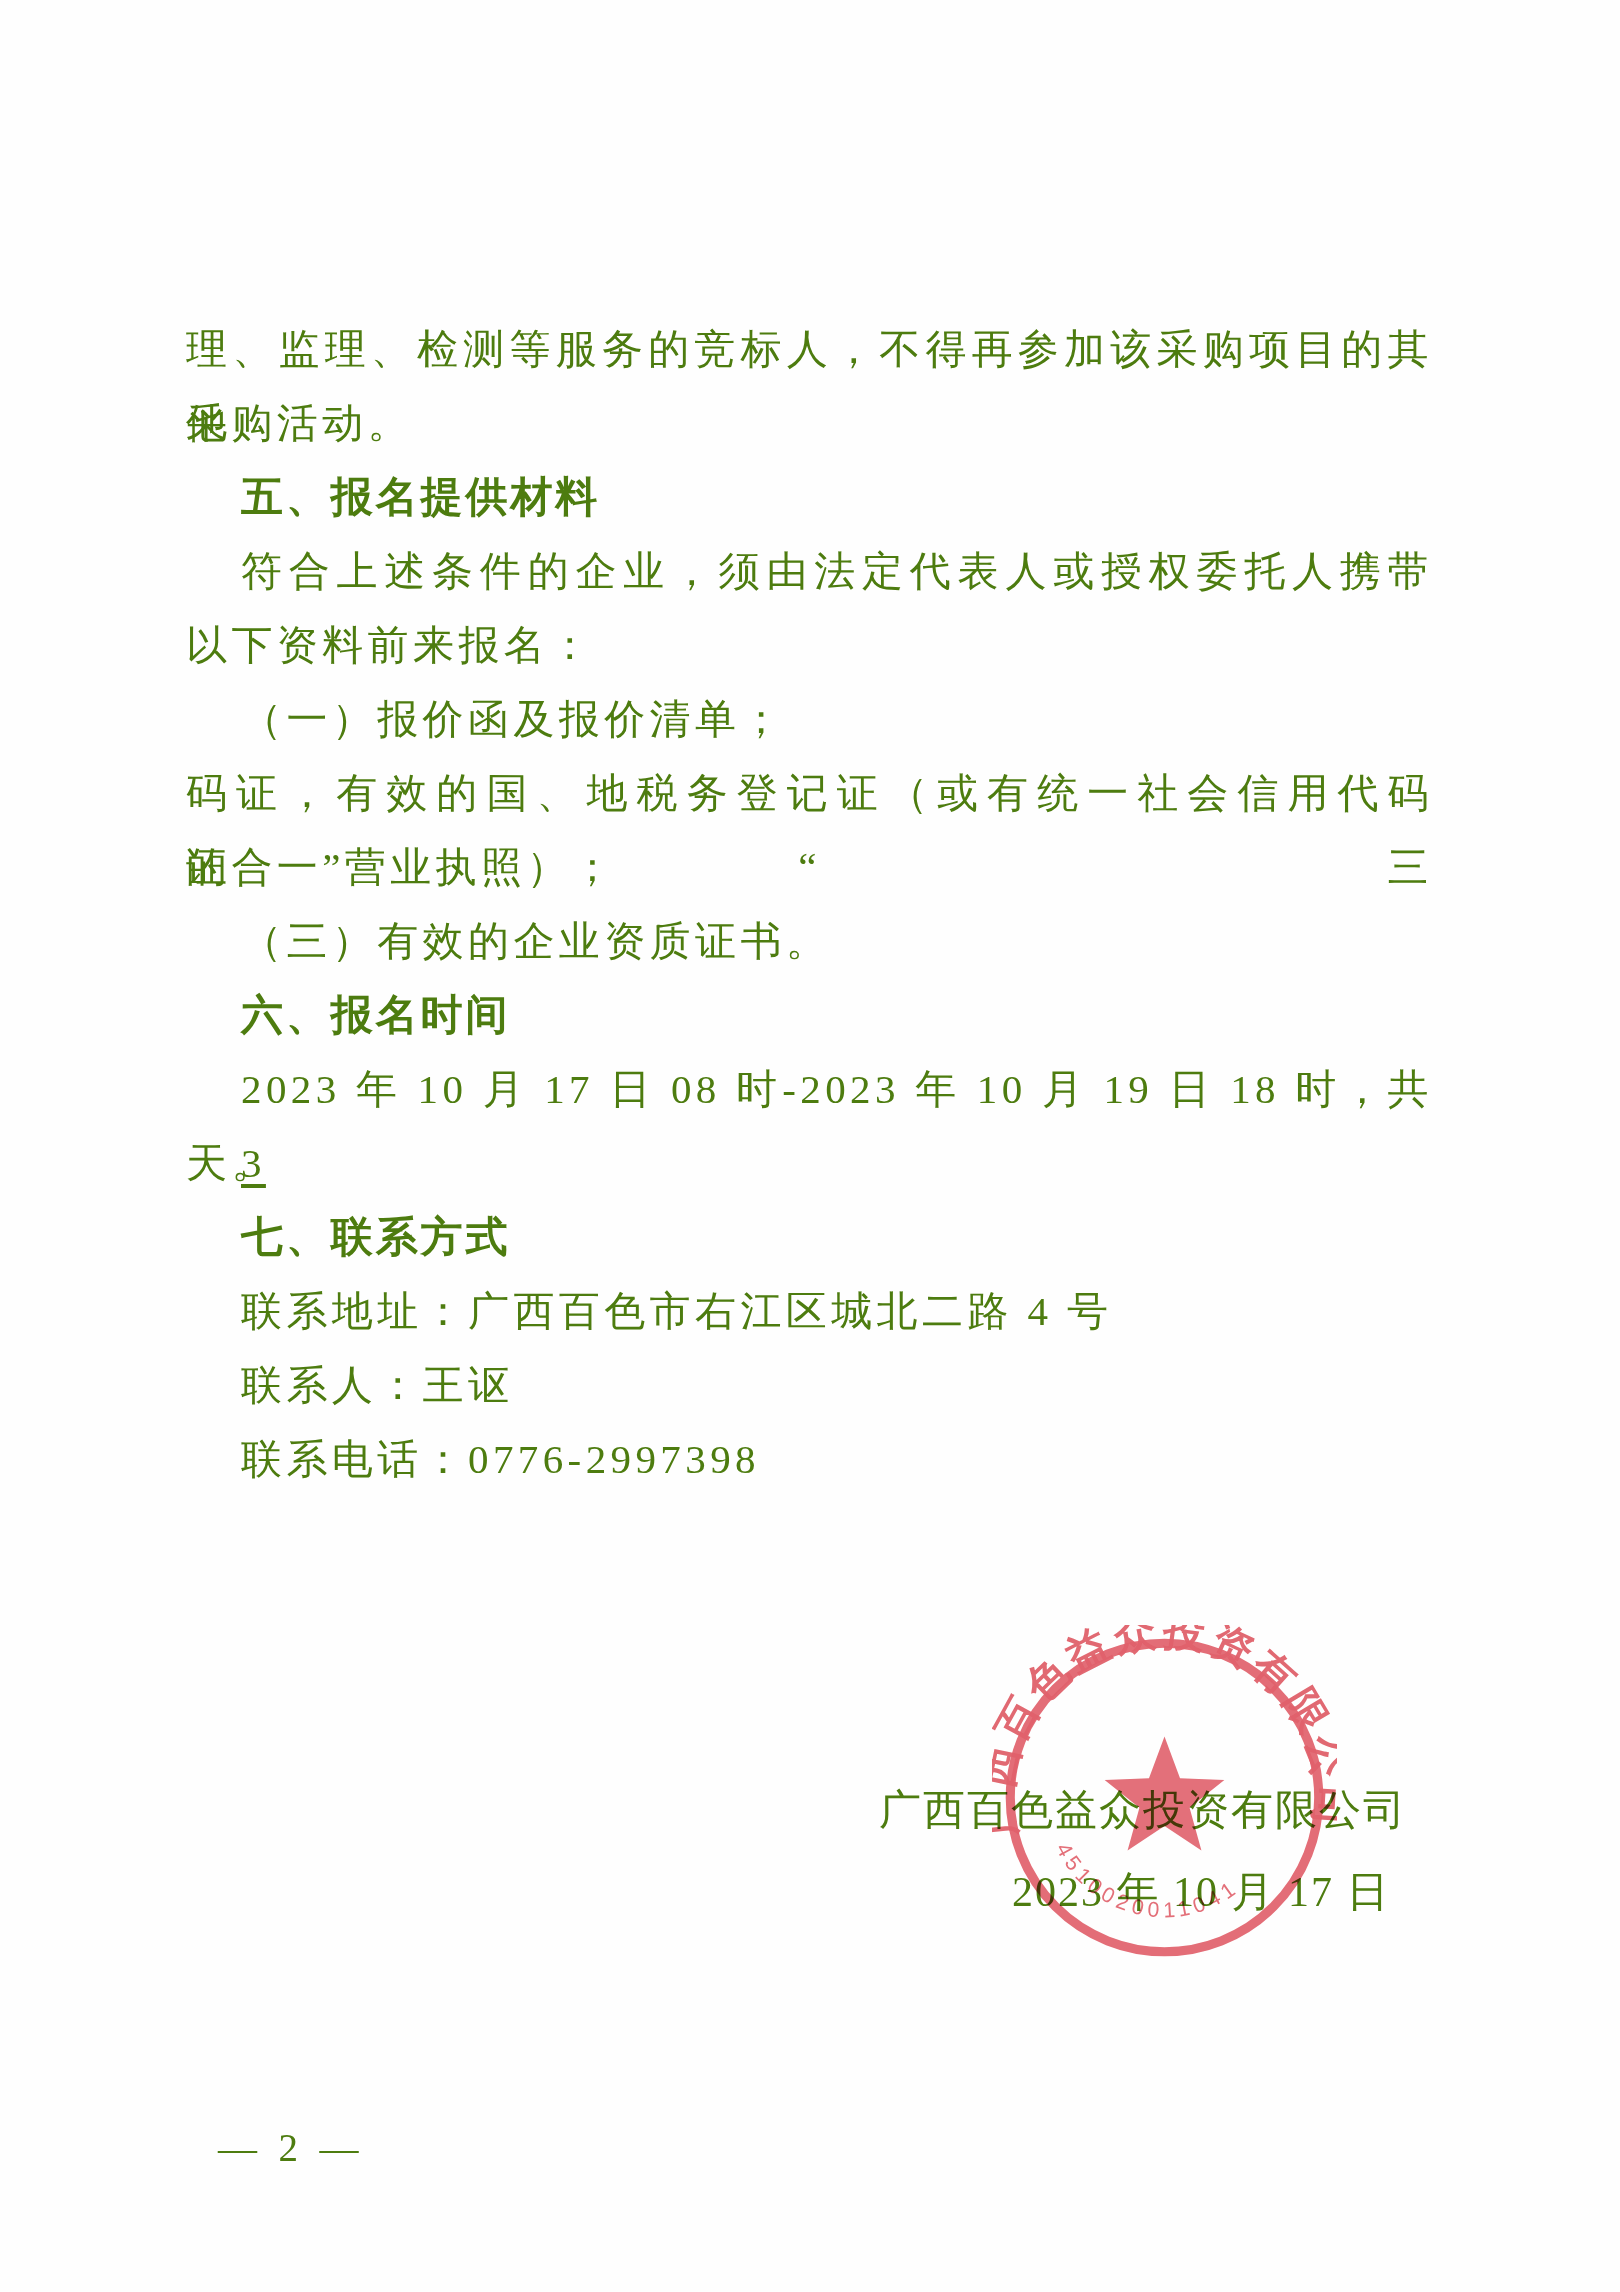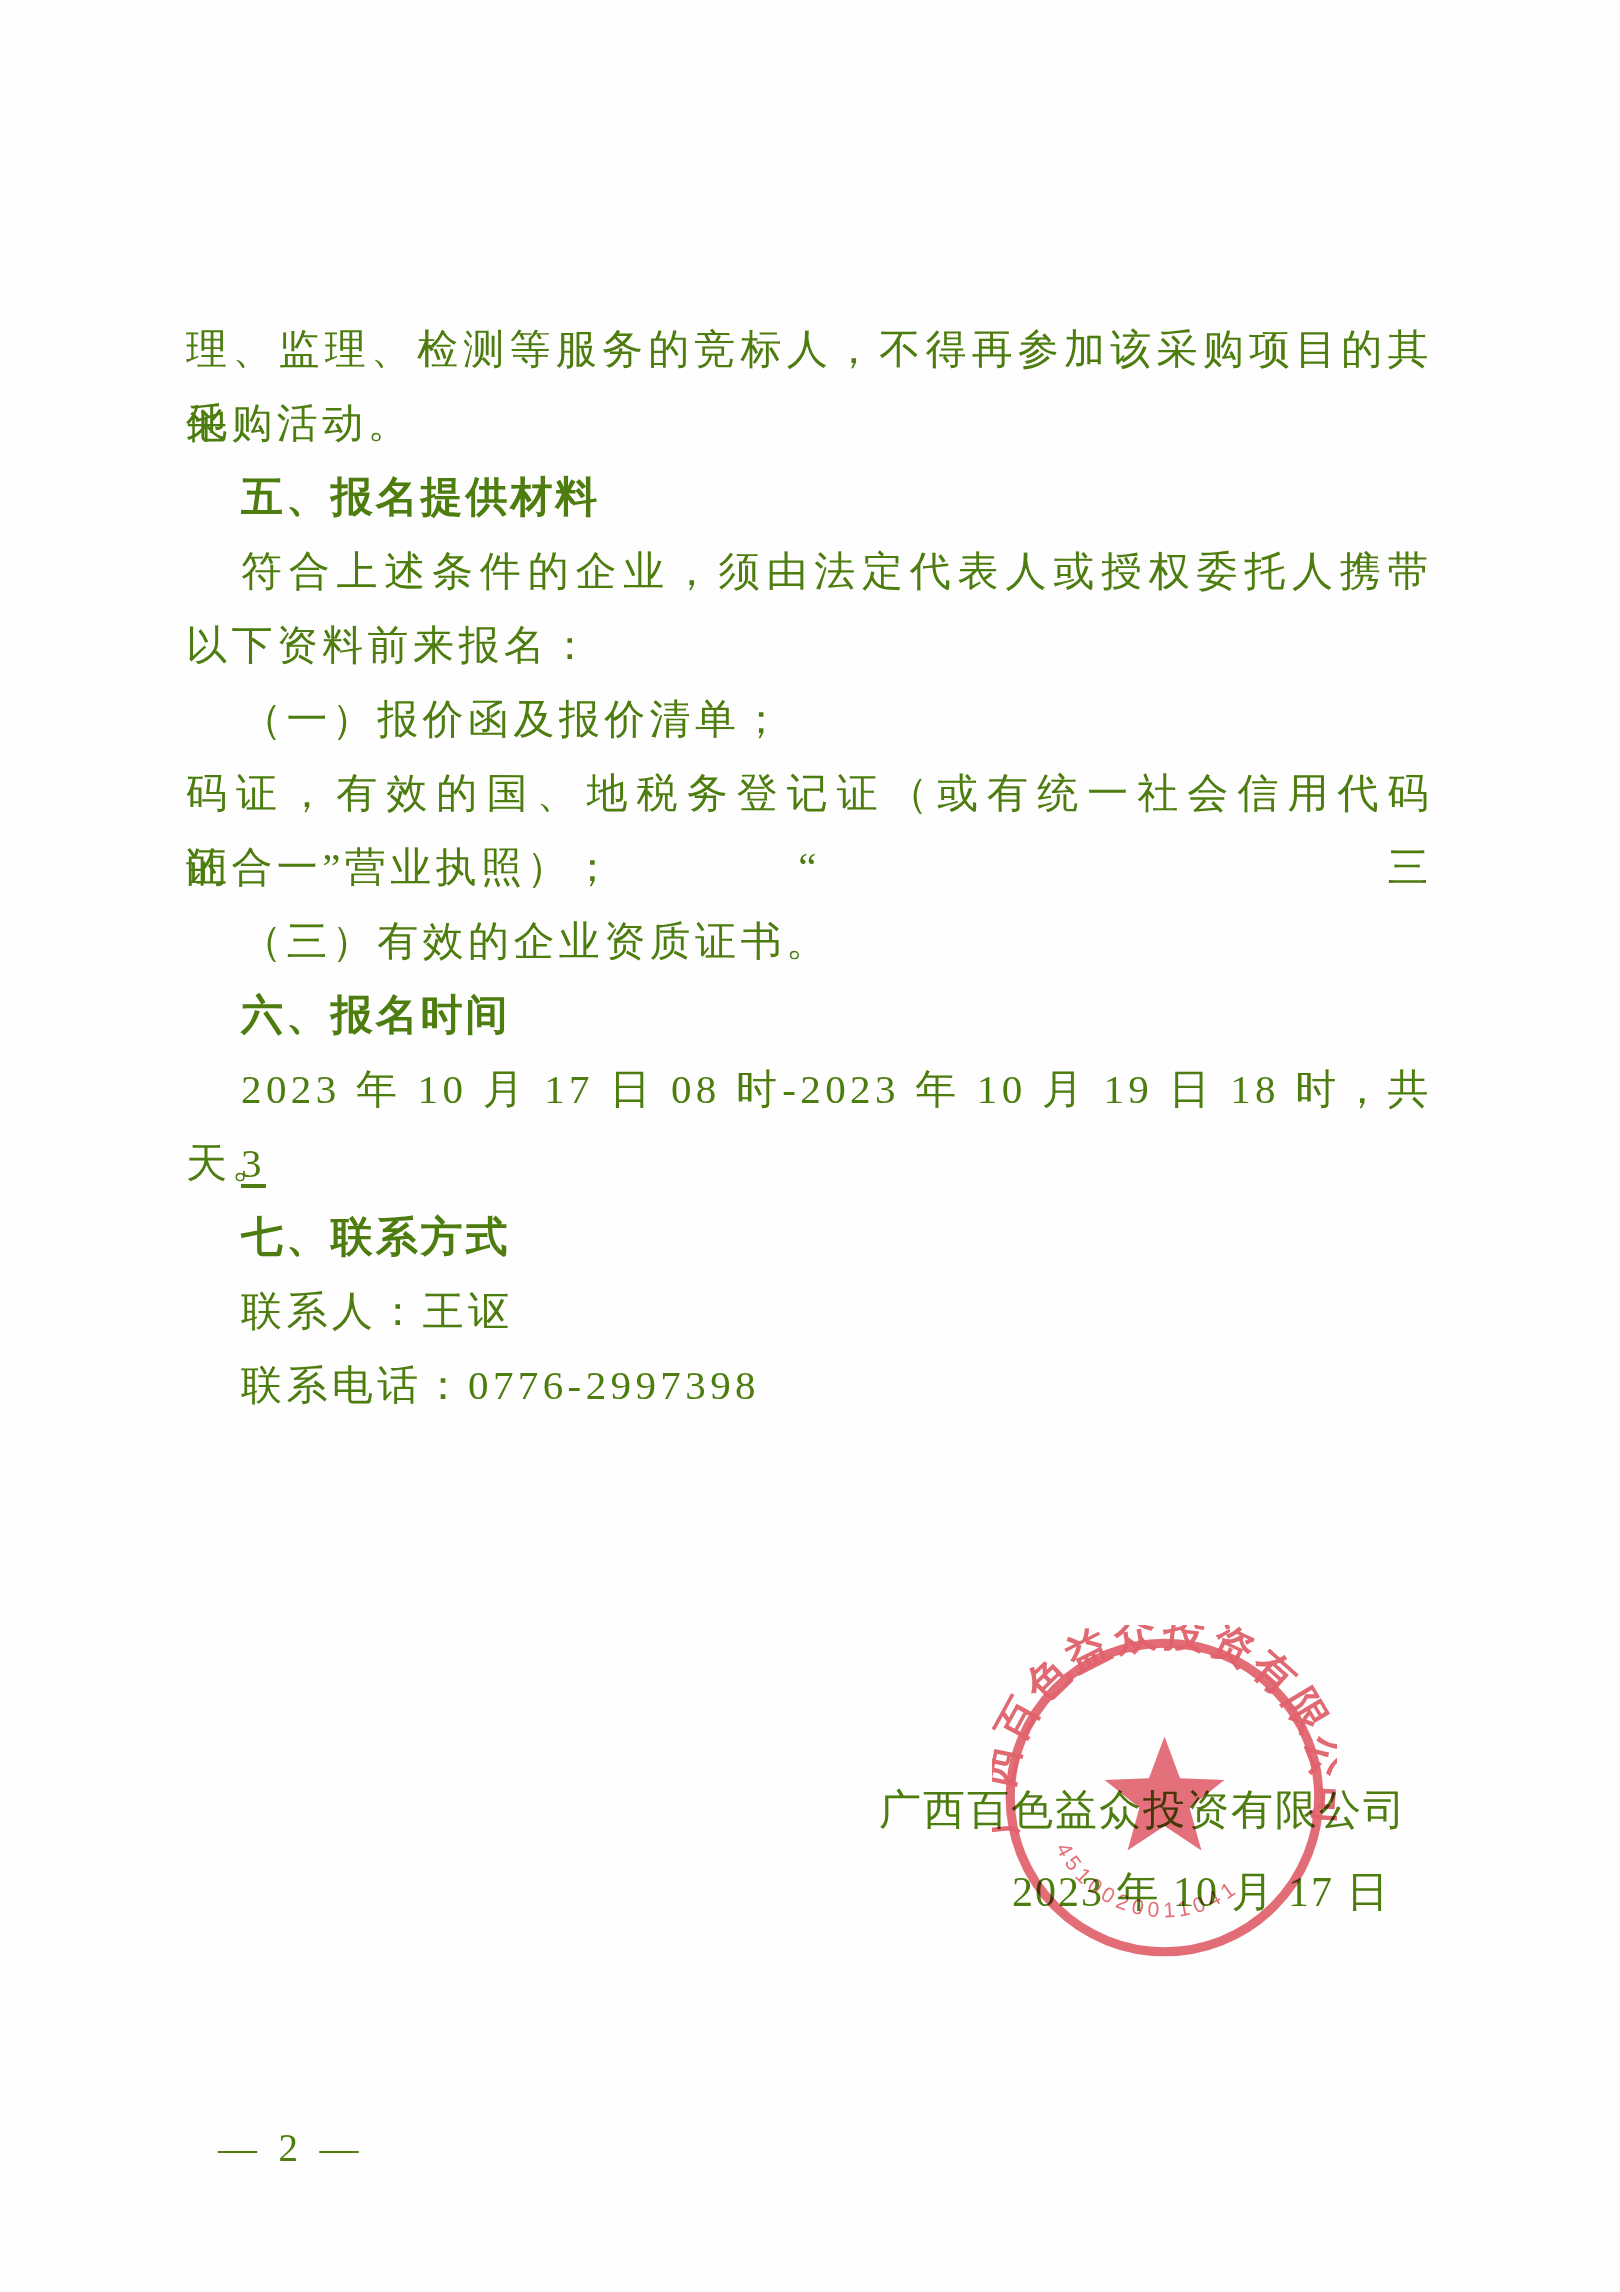--- a/index.html
+++ b/index.html
@@ -72,20 +72,21 @@
     <div class="line fill indent">符合上述条件的企业，须由法定代表人或授权委托人携带</div>
     <div class="line">以下资料前来报名：</div>
     <div class="line indent">（一）报价函及报价清单；</div>
     <div class="line fill">码证，有效的国、地税务登记证（或有统一社会信用代码的“三</div>
     <div class="line">证合一”营业执照）；</div>
     <div class="line indent">（三）有效的企业资质证书。</div>
     <div class="line heading indent">六、报名时间</div>
     <div class="line fill indent"><span>2023 年 10 月 17 日 08 时-2023 年 10 月 19 日 18 时，共 </span><span class="udl">3</span></div>
     <div class="line">天。</div>
     <div class="line heading indent">七、联系方式</div>
+    <div class="line indent">联系地址：广西百色市右江区城北二路 4 号</div>
     <div class="line indent">联系人：王讴</div>
     <div class="line indent">联系电话：0776-2997398</div>
   </div>
 
   <div class="signature">广西百色益众投资有限公司</div>
   <div class="sig-date">2023 年 10 月 17 日</div>
 
   <div class="stamp">
     <svg width="345" height="345" viewBox="0 0 340 340">
       <defs>

